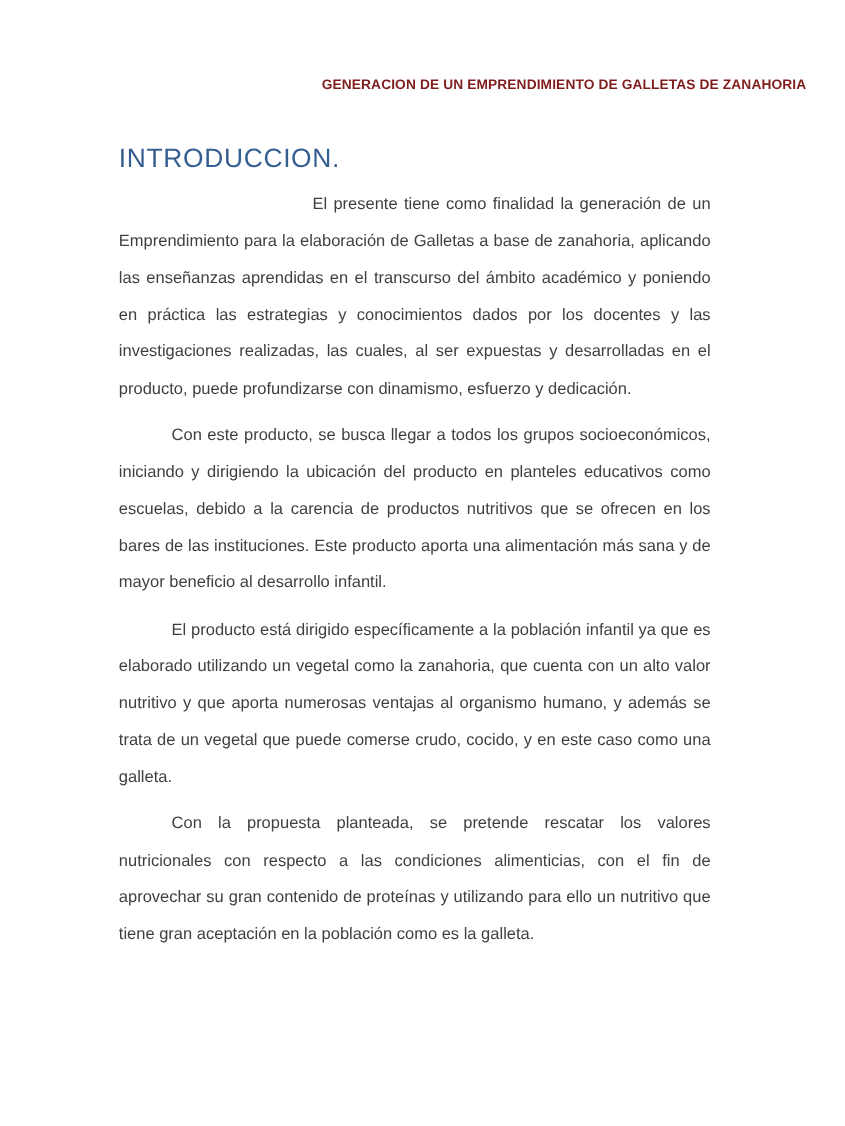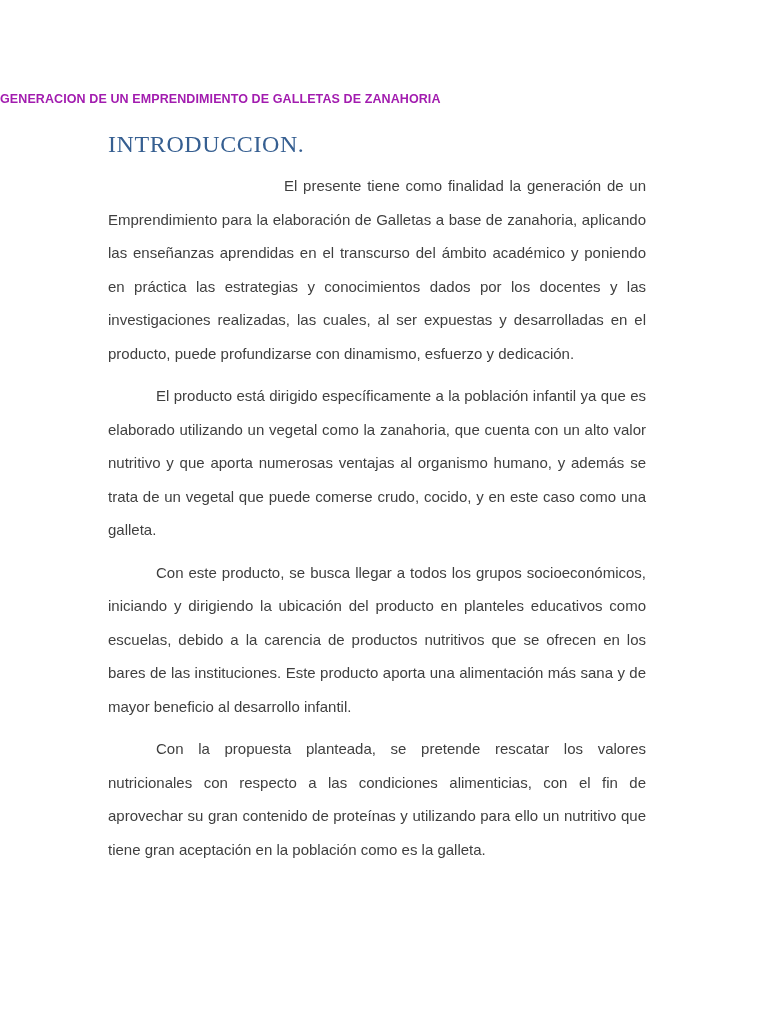--- a/index.html
+++ b/index.html
@@ -10,36 +10,36 @@
   .page {
     position: relative;
     width: 768px;
     height: 1024px;
     background: #ffffff;
     overflow: hidden;
     font-family: "Liberation Sans", sans-serif;
   }
   .doc-title {
     position: absolute;
-    top: 92px;
+    top: 70px;
     left: 0;
     width: 733px;
-    text-align: left;
+    text-align: right;
     font-family: "Liberation Sans", sans-serif;
     font-weight: bold;
     font-size: 12.5px;
     letter-spacing: 0.1px;
-    color: #a21caf;
+    color: #7f1d1d;
   }
   .doc-heading {
     position: absolute;
     top: 131px;
     left: 108px;
     margin: 0;
-    font-family: Liberation Serif, serif;
+    font-family: Liberation Sans, sans-serif;
     font-weight: normal;
     font-size: 24px;
     letter-spacing: 0.6px;
     color: #365f91;
   }
   .doc-body {
     position: absolute;
     top: 169px;
     left: 108px;
     width: 550px;
@@ -60,18 +60,18 @@
 <body>
 
 <div class="page">
 
   <div class="doc-title">GENERACION DE UN EMPRENDIMIENTO DE GALLETAS DE ZANAHORIA</div>
 
   <h1 class="doc-heading">INTRODUCCION.</h1>
 
   <div class="doc-body">
     <p class="first-para">El presente tiene como finalidad la generación de un Emprendimiento para la elaboración de Galletas a base de zanahoria, aplicando las enseñanzas aprendidas en el transcurso del ámbito académico y poniendo en práctica las estrategias y conocimientos dados por los docentes y las investigaciones realizadas, las cuales, al ser expuestas y desarrolladas en el producto, puede profundizarse con dinamismo, esfuerzo y dedicación.</p>
+    <p>Con este producto, se busca llegar a todos los grupos socioeconómicos, iniciando y dirigiendo la ubicación del producto en planteles educativos como escuelas, debido a la carencia de productos nutritivos que se ofrecen en los bares de las instituciones. Este producto aporta una alimentación más sana y de mayor beneficio al desarrollo infantil.</p>
     <p>El producto está dirigido específicamente a la población infantil ya que es elaborado utilizando un vegetal como la zanahoria, que cuenta con un alto valor nutritivo y que aporta numerosas ventajas al organismo humano, y además se trata de un vegetal que puede comerse crudo, cocido, y en este caso como una galleta.</p>
-    <p>Con este producto, se busca llegar a todos los grupos socioeconómicos, iniciando y dirigiendo la ubicación del producto en planteles educativos como escuelas, debido a la carencia de productos nutritivos que se ofrecen en los bares de las instituciones. Este producto aporta una alimentación más sana y de mayor beneficio al desarrollo infantil.</p>
     <p>Con la propuesta planteada, se pretende rescatar los valores nutricionales con respecto a las condiciones alimenticias, con el fin de aprovechar su gran contenido de proteínas y utilizando para ello un nutritivo que tiene gran aceptación en la población como es la galleta.</p>
   </div>
 
 </div>
 
 </body></html>

